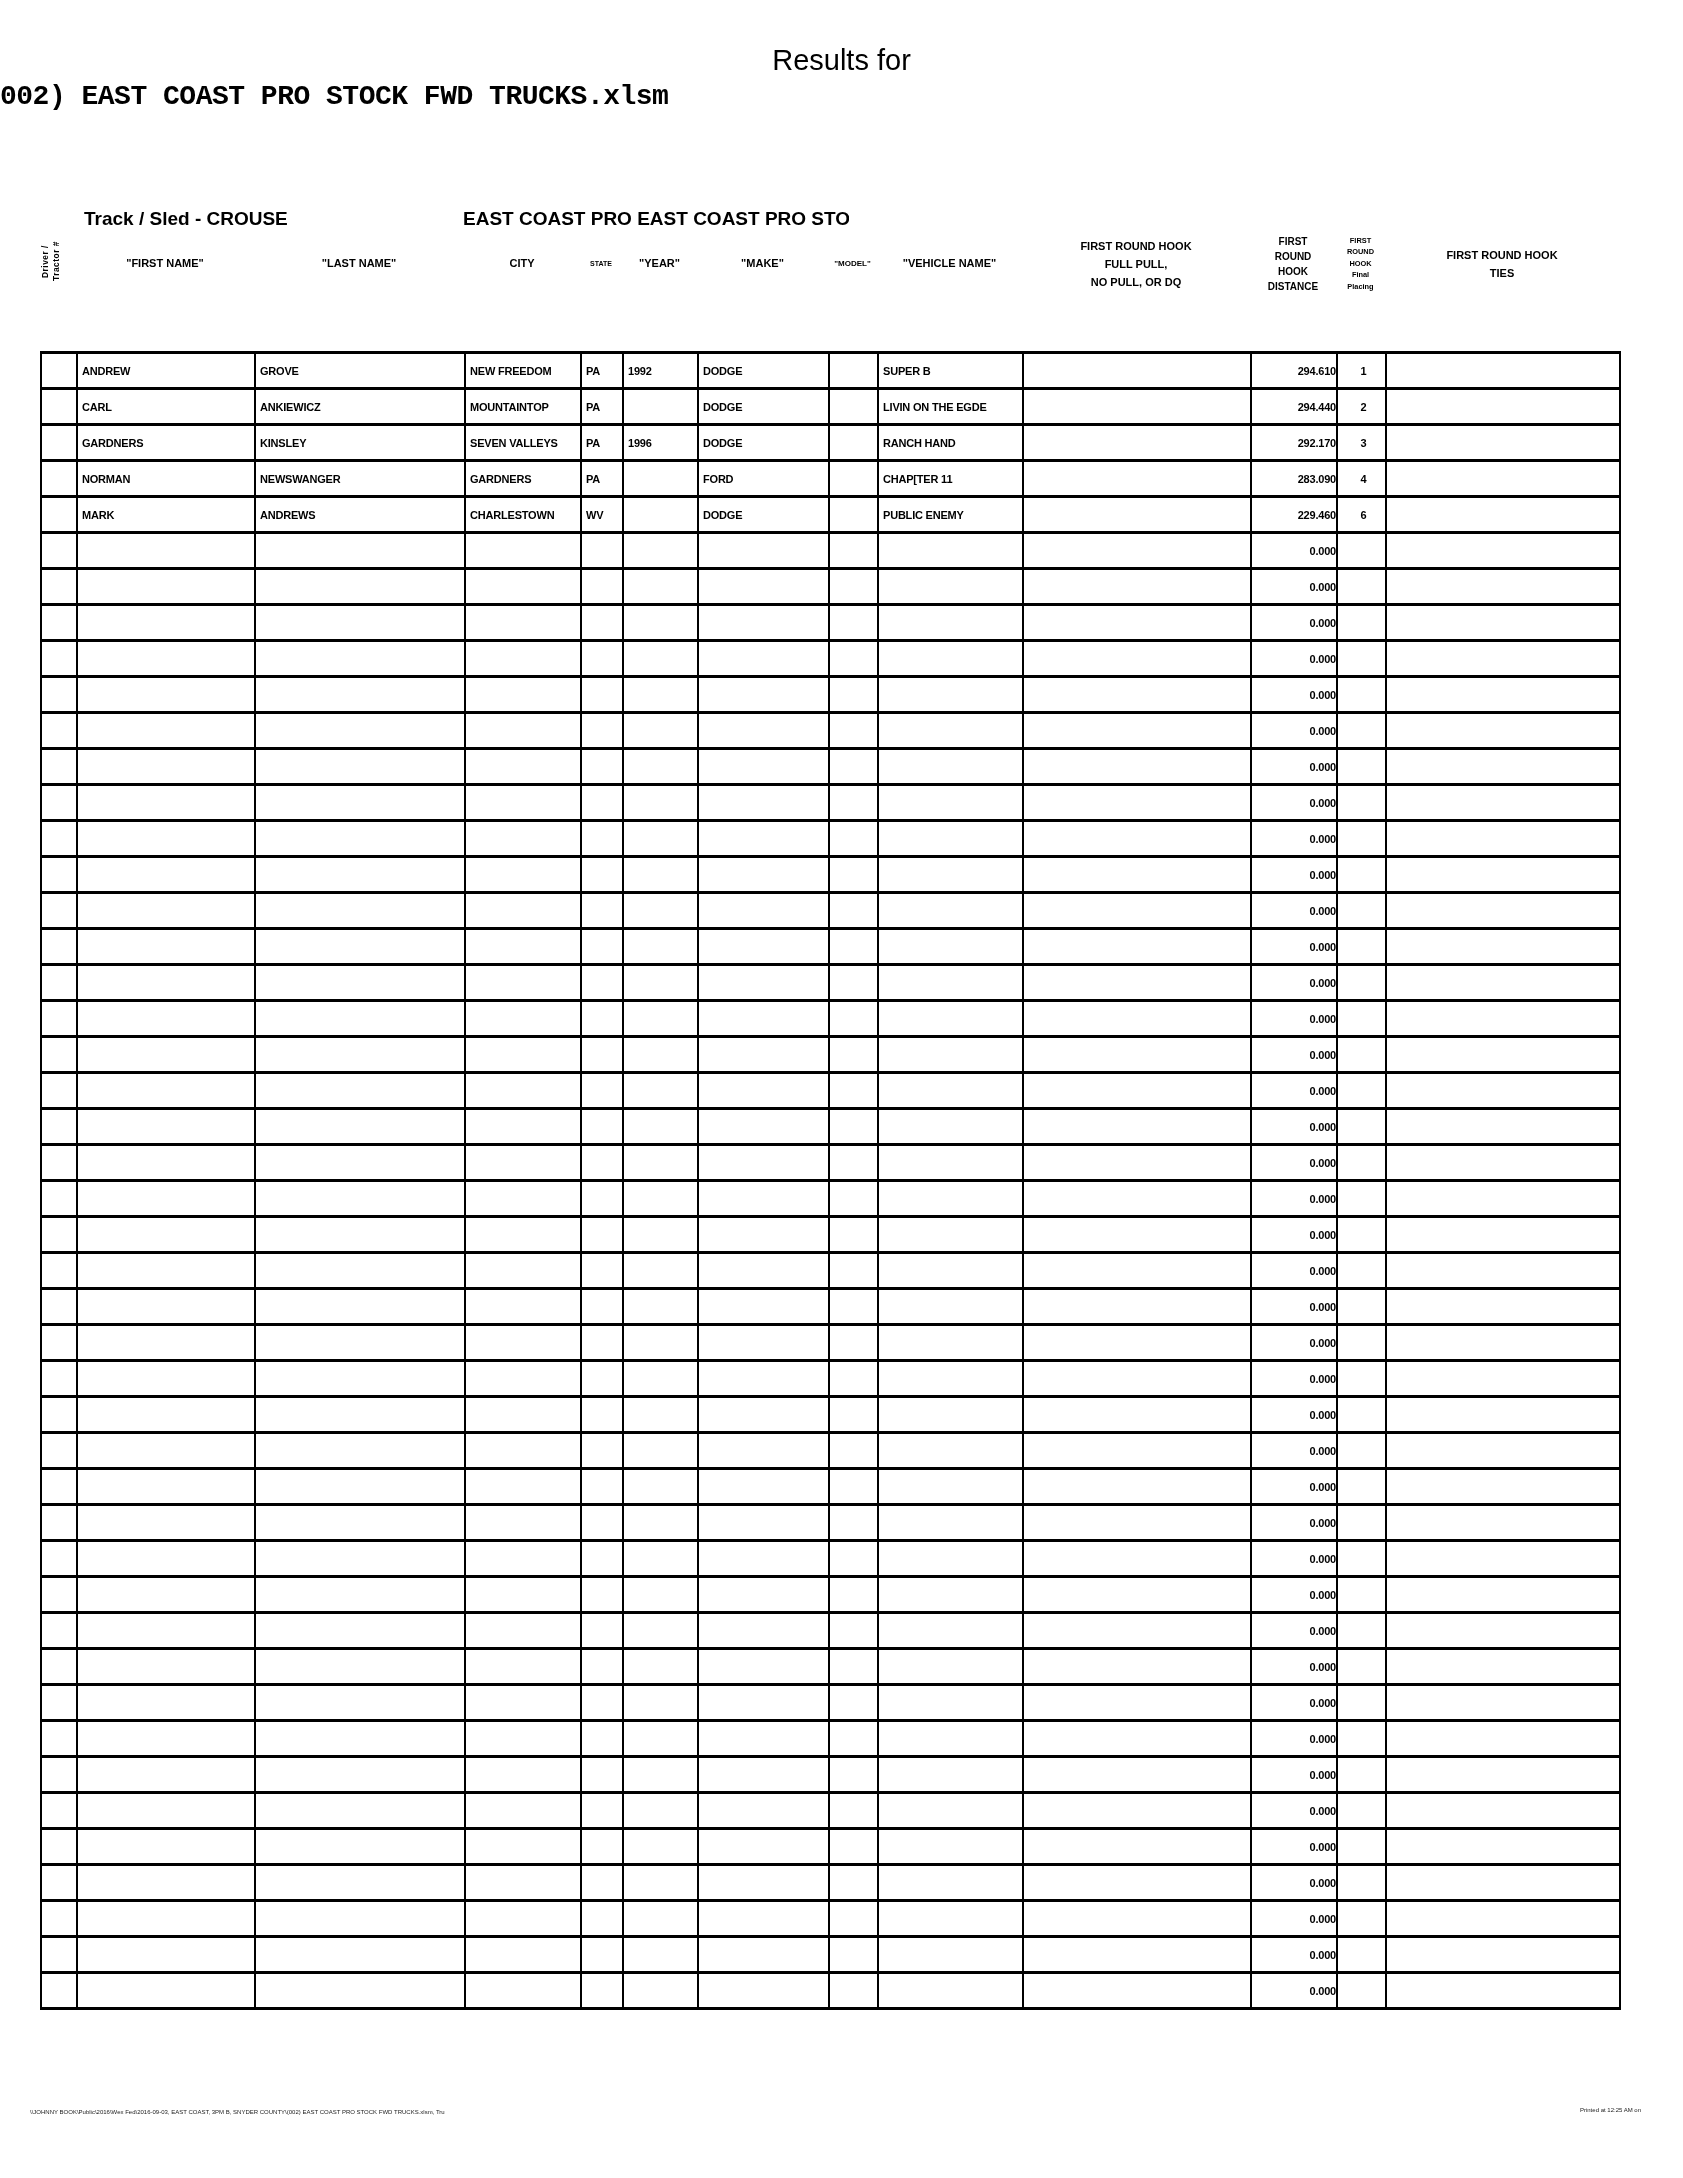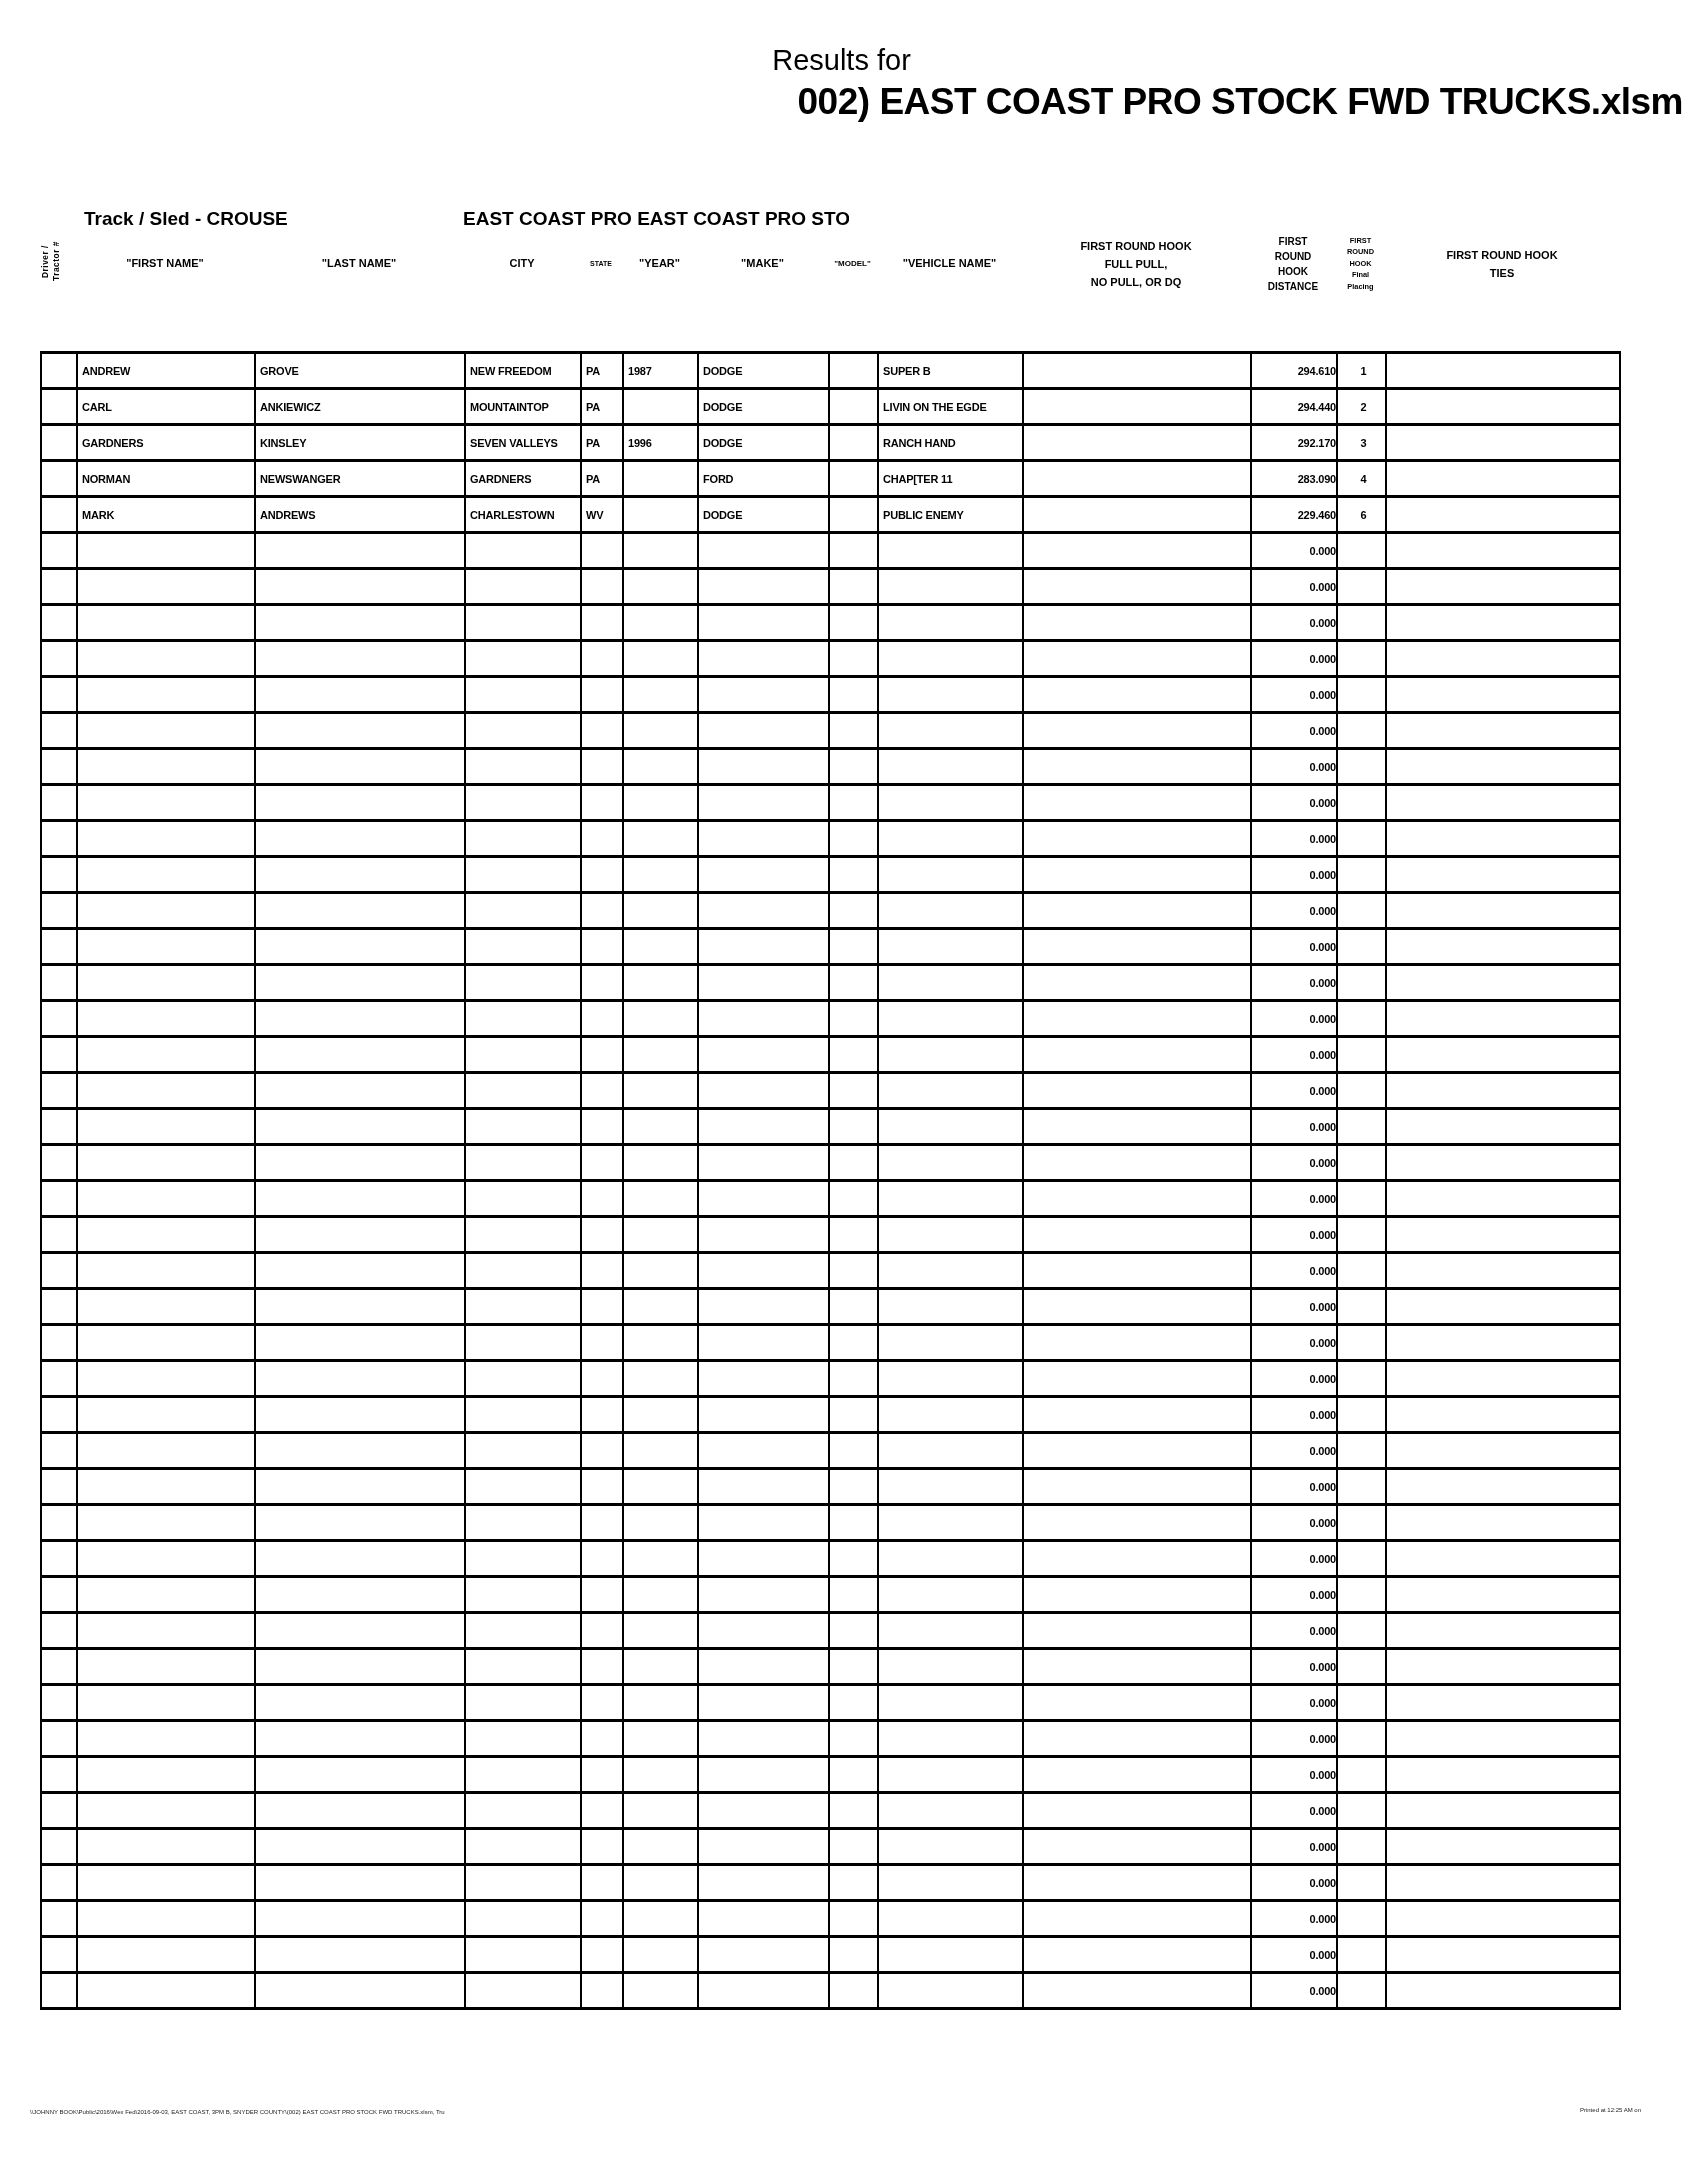--- a/index.html
+++ b/index.html
@@ -3,22 +3,22 @@
 <meta charset="utf-8">
 <style>
   * { margin:0; padding:0; box-sizing:border-box; }
   html,body { background:#ffffff; }
   .page {
     position:relative; width:1683px; height:2178px; background:#ffffff;
     font-family:"Liberation Sans", sans-serif; color:#000;
   }
   .title1 { position:absolute; top:44px; left:0; width:100%; text-align:center;
     font-size:29px; font-weight:normal; }
-  .title2 { position:absolute; top:81px; left:0; width:100%; text-align:right;
-    font-size:37px; font-weight:bold; letter-spacing:-0.5px; }
+  .title2 { position:absolute; top:81px; left:0; width:100%; text-align:left;
+    font-size:28px; font-weight:bold; letter-spacing:-0.5px;font-family:Liberation Mono, monospace; }
   .track  { position:absolute; top:208px; left:84px; font-size:19px; font-weight:bold; white-space:nowrap; }
   .banner { position:absolute; top:208px; left:463px; width:386px; overflow:hidden;
     white-space:nowrap; font-size:19px; font-weight:bold; }
   
   .c0{width:36px}.c1{width:178px}.c2{width:210px}.c3{width:116px}.c4{width:42px}
   .c5{width:75px}.c6{width:131px}.c7{width:49px}.c8{width:145px}.c9{width:228px}
   .c10{width:86px}.c11{width:49px}.c12{width:234px}
   .theader { position:absolute; left:40px; top:224px; width:1576px; height:79px;
     display:flex; align-items:center; }
   .hcell { height:100%; flex:0 0 auto; display:flex; flex-direction:column;
@@ -127,21 +127,21 @@
         <col class="c11">
         <col class="c12">
     </colgroup>
     <tbody>
         <tr>
           <td class="driver_tractor"></td>
           <td class="first_name">ANDREW</td>
           <td class="last_name">GROVE</td>
           <td class="city">NEW FREEDOM</td>
           <td class="state">PA</td>
-          <td class="year">1987</td>
+          <td class="year">1992</td>
           <td class="make">DODGE</td>
           <td class="model"></td>
           <td class="vehicle_name">SUPER B</td>
           <td class="full_pull"></td>
           <td class="distance">294.610</td>
           <td class="placing">1</td>
           <td class="ties"></td>
         </tr>
         <tr>
           <td class="driver_tractor"></td>

